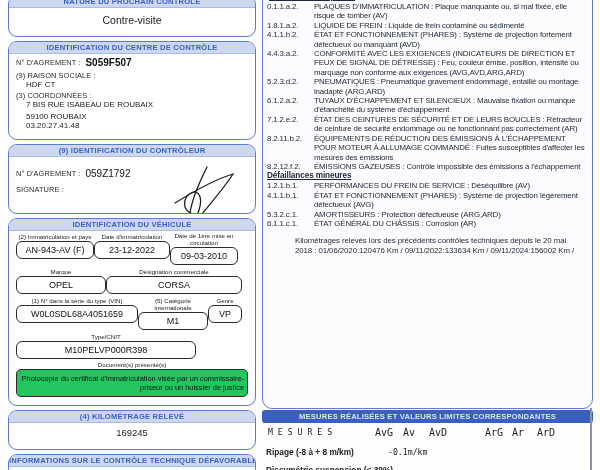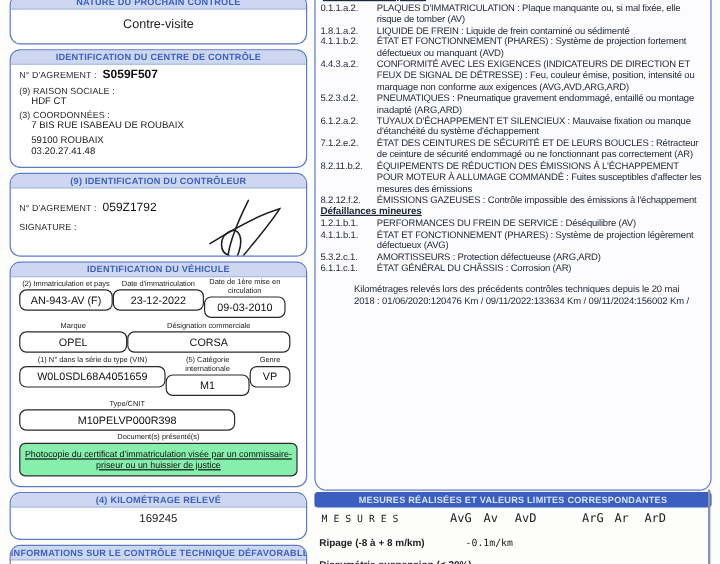--- a/index.html
+++ b/index.html
@@ -32,23 +32,23 @@
   
   .vrow{display:flex;margin:0 0 1px 0;}
   .vcol{display:flex;flex-direction:column;align-items:center;}
   .flabel{font-size:6.2px;color:#222;text-align:center;line-height:7px;margin:2px 0 1px 0;}
   .fbox{
     border:1.4px solid #2b2b2b;border-radius:6px;background:#fff;
     font-size:9px;color:#111;text-align:center;
     padding:3px 2px;box-sizing:border-box;width:100%;
   }
   .docbox{
-    border:1.4px solid #2b2b2b;border-radius:5px;background:#86efac;
-    font-size:7.4px;color:#111;text-align:center;line-height:9px;
-    padding:4px 3px;box-sizing:border-box;text-decoration:underline;
+    border:1.4px solid #2b2b2b;border-radius:5px;background:#22c55e;
+    font-size:7.4px;color:#111;text-align:right;line-height:9px;
+    padding:4px 3px;box-sizing:border-box;
   }
 
   
   .rbox{
     position:absolute;left:262px;top:-10px;width:331px;height:419px;
     border:1.6px solid #5b7ccb;border-radius:10px;background:#fcfcfe;
     box-sizing:border-box;overflow:hidden;padding:10px 5px 0 4px;
   }
   .cut-major{
     font-size:8.2px;font-weight:bold;text-decoration:underline;

